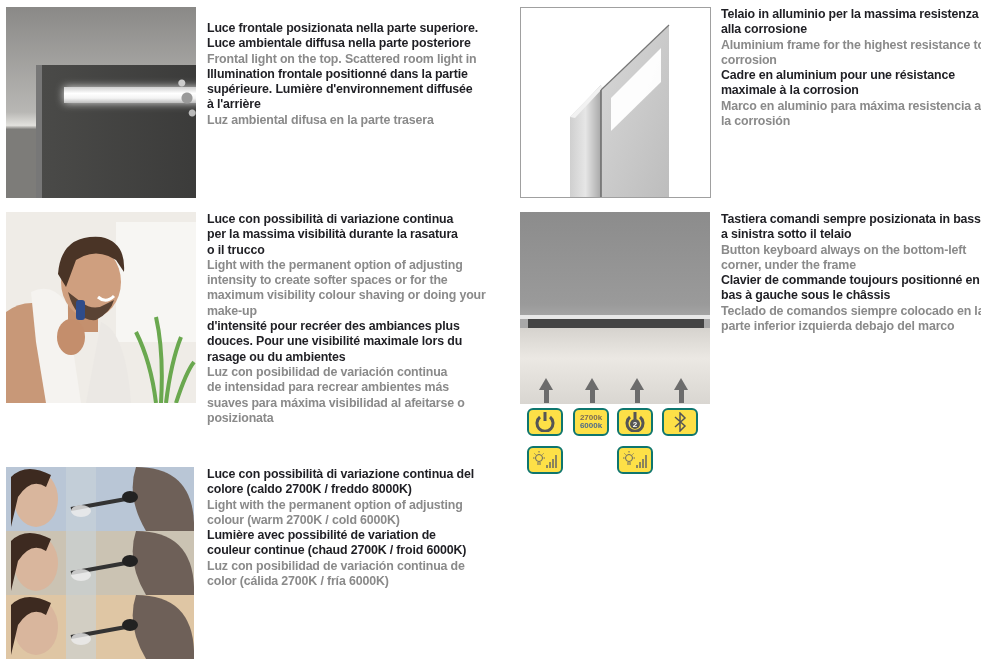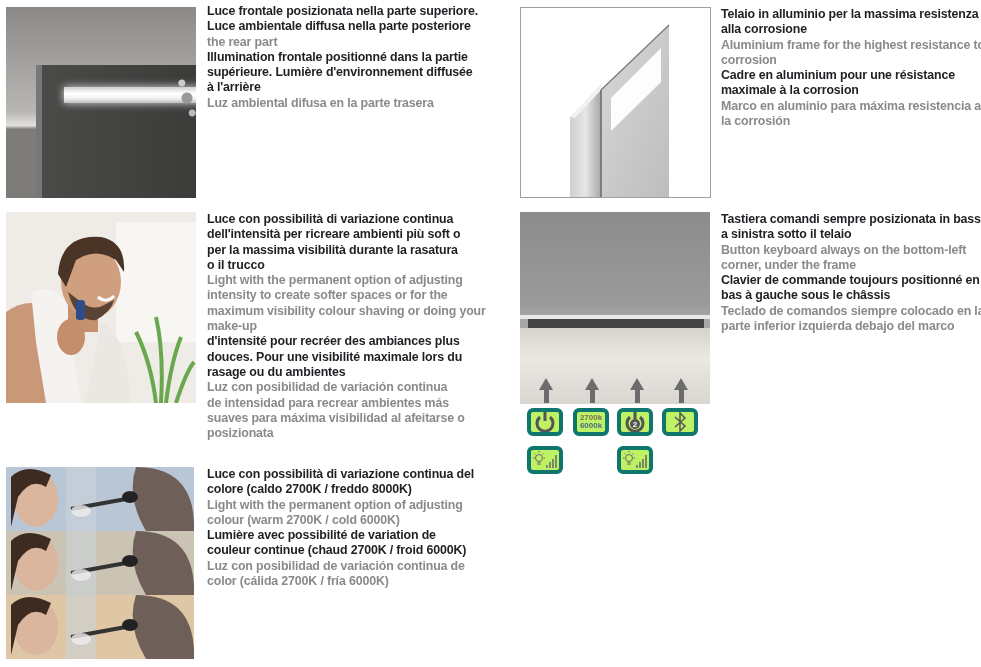--- a/index.html
+++ b/index.html
@@ -34,45 +34,45 @@
 
   
   .img-keyboard { position:absolute; left:520px; top:212px; width:190px; height:192px; overflow:hidden;
      background:linear-gradient(180deg,#8c8c8c 0%,#9a9a9a 48%,#a8a8a8 56%); }
   .img-keyboard .edge { position:absolute; left:0; top:103px; width:190px; height:4px; background:#e8e8e8; }
   .img-keyboard .bar { position:absolute; left:8px; top:107px; width:176px; height:9px; background:#444; }
   .img-keyboard .floor { position:absolute; left:0; top:116px; width:190px; height:76px;
      background:linear-gradient(180deg,#d6d3ce 0%,#ebe8e3 40%,#d9d6d1 100%); }
 
   
-  .ctrl { position:absolute; width:36px; height:28px; border:4px solid #0f766e; border-radius:6px;
-          background:#bef264; box-sizing:border-box; display:flex; align-items:center; justify-content:center; }
+  .ctrl { position:absolute; width:36px; height:28px; border:2px solid #0f766e; border-radius:6px;
+          background:#fde047; box-sizing:border-box; display:flex; align-items:center; justify-content:center; }
   .arrow { position:absolute; width:0; height:0; }
   .arrow .head { position:absolute; left:-7px; top:0; border-left:7px solid transparent;
                  border-right:7px solid transparent; border-bottom:12px solid #6c6c6c; }
   .arrow .stem { position:absolute; left:-2px; top:11px; width:5px; height:14px; background:#6c6c6c; }
   .k-label { font-size:8px; line-height:8px; font-weight:bold; text-align:center; }
   .k-warm { color:#7a6a55; }
   .k-cold { color:#4d6a8a; }
 
   
   .img-makeup { position:absolute; left:6px; top:467px; width:188px; height:192px; overflow:hidden; }
 </style>
 </head>
 <body>
 
 <div class="img-front">
   <div class="mirror"></div>
   <div class="lightbar"></div>
   <div class="orbs"></div>
 </div>
-<div class="feature-text" style="left:207px; top:4px;">
+<div class="feature-text" style="left:207px; top:21px;">
   <p class="it">Luce frontale posizionata nella parte superiore.</p>
   <p class="it">Luce ambientale diffusa nella parte posteriore</p>
-  <p class="en">the rear part</p>
+  <p class="en">Frontal light on the top. Scattered room light in</p>
   <p class="fr">Illumination frontale positionné dans la partie</p>
   <p class="fr">supérieure. Lumière d'environnement diffusée</p>
   <p class="fr">à l'arrière</p>
   <p class="es">Luz ambiental difusa en la parte trasera</p>
 </div>
 
 <div class="img-frame">
   <svg width="189" height="189" viewBox="0 0 189 189">
     <defs>
       <linearGradient id="gside" x1="0" x2="1" y1="0" y2="0">
@@ -124,21 +124,20 @@
     <path d="M92,85 Q100,92 108,84" stroke="#fff" stroke-width="3" fill="none"></path>
 
     <ellipse cx="65" cy="125" rx="14" ry="18" fill="#c48e6c"></ellipse>
     <rect x="70" y="88" width="9" height="20" rx="3" fill="#2f4c8a"></rect>
 
     <path d="M150,191 Q145,150 130,120 M160,191 Q165,150 175,125 M155,191 Q158,140 150,105 M170,191 Q180,160 188,150" stroke="#6aa84f" stroke-width="4" fill="none"></path>
   </svg>
 </div>
 <div class="feature-text" style="left:207px; top:212px;">
   <p class="it">Luce con possibilità di variazione continua</p>
-  <p class="it">dell'intensità per ricreare ambienti più soft o</p>
   <p class="it">per la massima visibilità durante la rasatura</p>
   <p class="it">o il trucco</p>
   <p class="en">Light with the permanent option of adjusting</p>
   <p class="en">intensity to create softer spaces or for the</p>
   <p class="en">maximum visibility colour shaving or doing your</p>
   <p class="en">make-up</p>
   <p class="fr">d'intensité pour recréer des ambiances plus</p>
   <p class="fr">douces. Pour une visibilité maximale lors du</p>
   <p class="fr">rasage ou du ambientes</p>
   <p class="es">Luz con posibilidad de variación continua</p>

